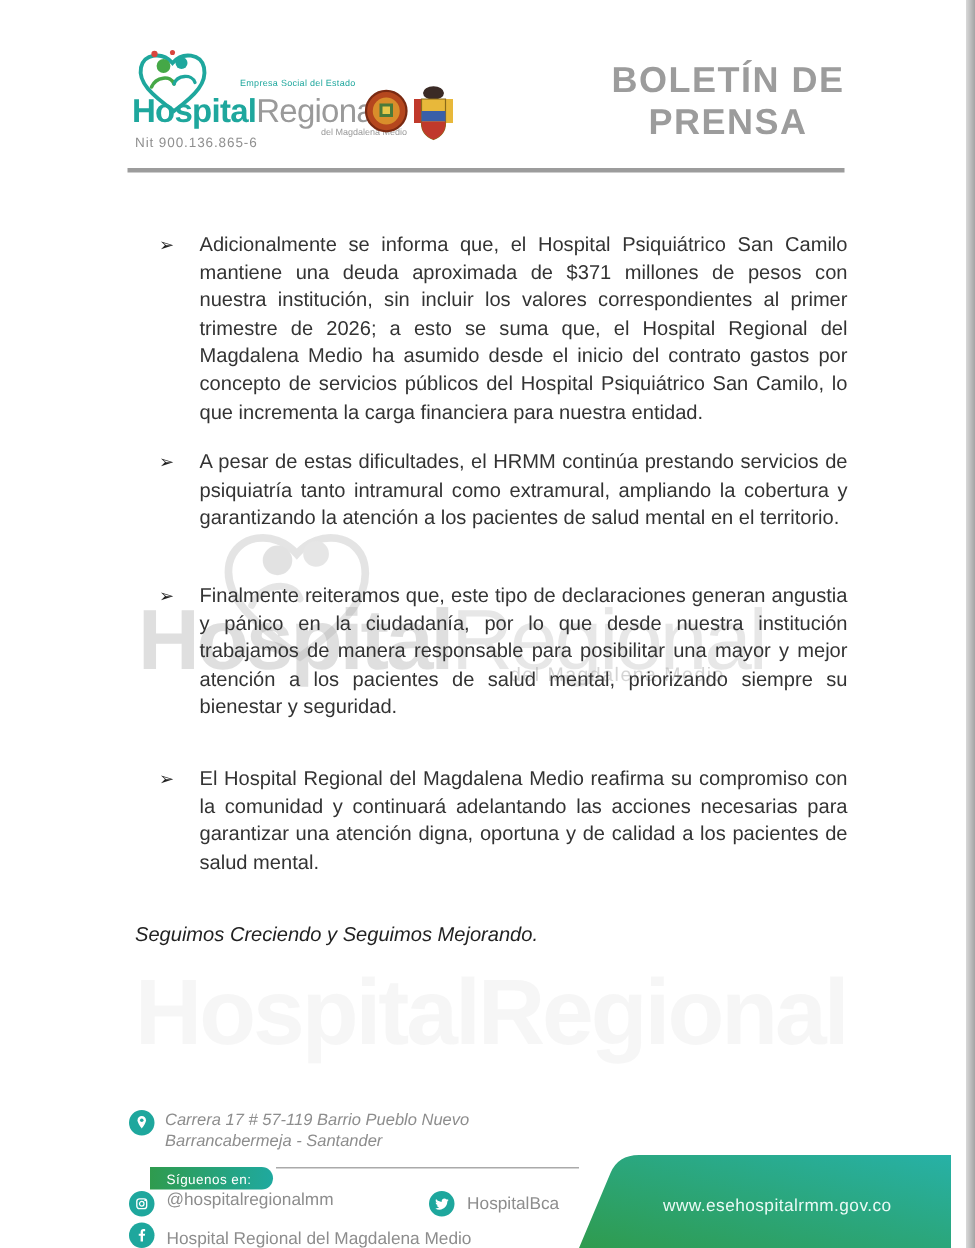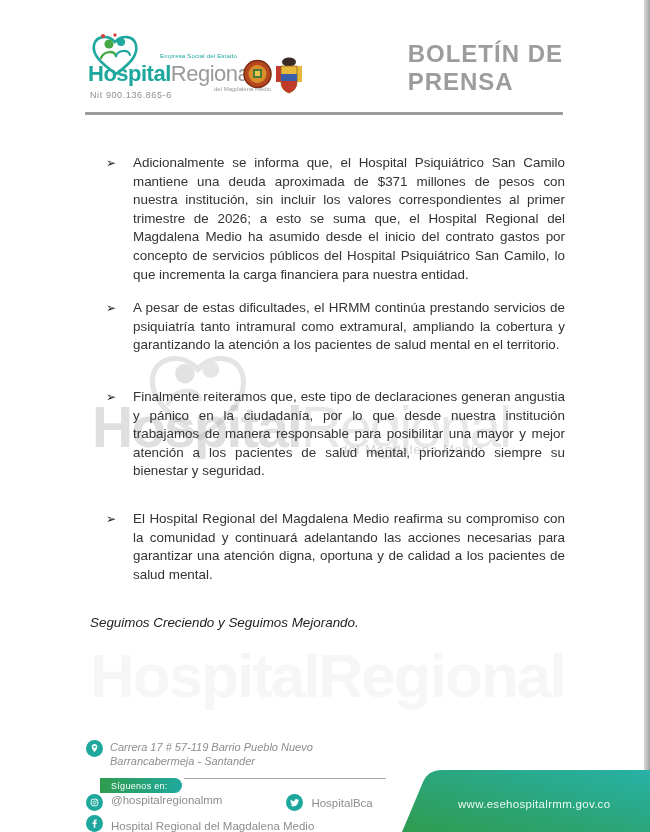--- a/index.html
+++ b/index.html
@@ -13,21 +13,21 @@
   .logo-heart{position:absolute;left:88px;top:32px;width:56px;height:44px;}
   .logo-text{position:absolute;left:88px;top:62px;width:220px;line-height:24px;white-space:nowrap;}
   .logo-text .h{font-size:22px;font-weight:bold;color:#1ea79d;letter-spacing:-0.5px;}
   .logo-text .r{font-size:22px;color:#9a9a9a;letter-spacing:-0.5px;}
   .logo-tag-top{position:absolute;left:160px;top:53px;font-size:6px;color:#1ea79d;letter-spacing:.2px;}
   .logo-tag-bottom{position:absolute;left:214px;top:86px;font-size:6px;color:#9a9a9a;}
   .logo-nit{position:absolute;left:90px;top:90px;font-size:9px;color:#8f8f8f;letter-spacing:.6px;}
   .seal{position:absolute;top:56px;}
   .seal-1{left:243px;}
   .seal-2{left:274px;}
-  .press-title{position:absolute;top:40px;right:87px;text-align:left;
+  .press-title{position:absolute;top:40px;right:87px;text-align:center;
     font-size:24px;font-weight:bold;color:#9c9c9c;line-height:28px;letter-spacing:1px;}
   .header-rule{position:absolute;top:112px;left:85px;width:478px;border-top:3px solid #9c9c9c;}
   
   .watermark{position:absolute;left:92px;top:336px;width:420px;height:140px;z-index:0;pointer-events:none;}
   .wm-heart{position:absolute;left:48px;top:0;width:120px;height:118px;opacity:.55;}
   .wm-name{position:absolute;left:0;top:58px;font-size:57px;letter-spacing:-2px;white-space:nowrap;}
   .wm-name .h{font-weight:bold;color:rgba(170,170,170,.38);}
   .wm-name .r{color:rgba(185,185,185,.34);}
   .wm-tag{position:absolute;left:248px;top:106px;font-size:13px;color:rgba(170,170,170,.5);letter-spacing:1px;}
   .watermark2{position:absolute;left:90px;top:640px;width:470px;font-size:62px;letter-spacing:-2px;
@@ -47,21 +47,21 @@
   .icon-circle{width:17px;height:17px;border-radius:50%;background:#1ea79d;flex:0 0 17px;
     display:flex;align-items:center;justify-content:center;}
   .follow-row{position:absolute;left:80px;top:778px;display:flex;align-items:flex-start;z-index:2;margin-left:20px;}
   .follow-pill{background:linear-gradient(to right,#2f9b4e,#1fa99f);color:#fff;font-size:9px;
     padding:2.5px 14px 2.5px 11px;border-radius:0 8px 8px 0;letter-spacing:.3px;}
   .follow-line{width:202px;border-top:1px solid #aaa;margin-left:2px;}
   .social-row1{position:absolute;left:86px;top:794px;display:flex;z-index:2;}
   .social-row1 .item2{margin-left:64px;display:flex;align-items:center;}
   .social-row2{position:absolute;left:86px;top:815px;display:flex;align-items:flex-end;z-index:2;}
   .social-label{margin-left:8px;font-size:11.5px;color:#8d8d8d;}
-  .site-banner{position:absolute;right:0;bottom:0;width:248px;height:62px;z-index:1;}
+  .site-banner{position:absolute;right:16px;bottom:0;width:248px;height:62px;z-index:1;}
   .site-banner svg{position:absolute;left:0;top:0;}
   .site-url{position:absolute;left:56px;top:28px;font-size:11.5px;color:#eafaf5;letter-spacing:.3px;}
 </style>
 </head>
 <body>
 
 <div class="page">
   <div class="scan-edge"></div>
 
   <svg class="logo-heart" viewBox="0 0 56 44">

